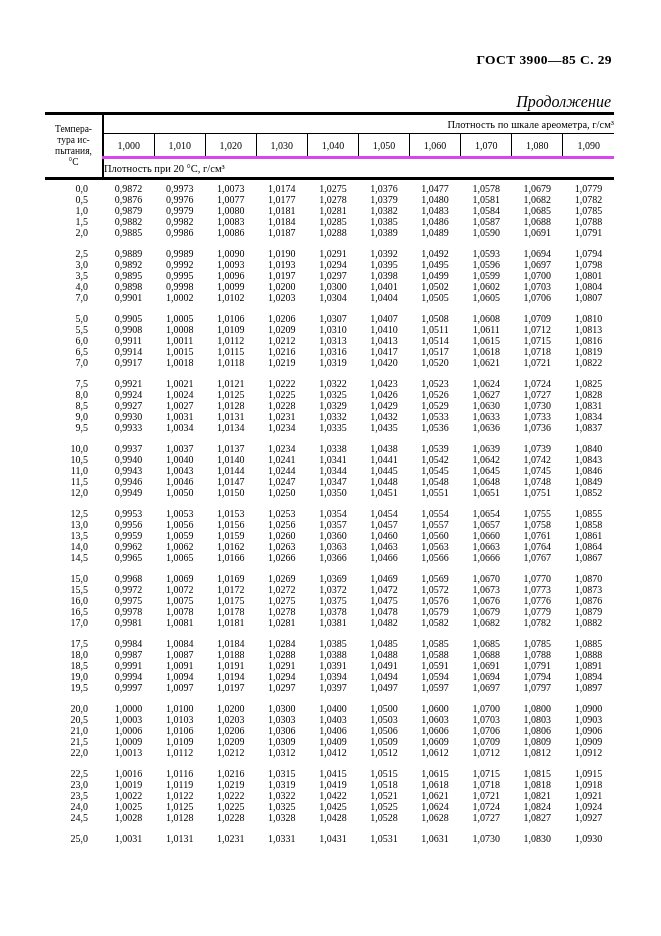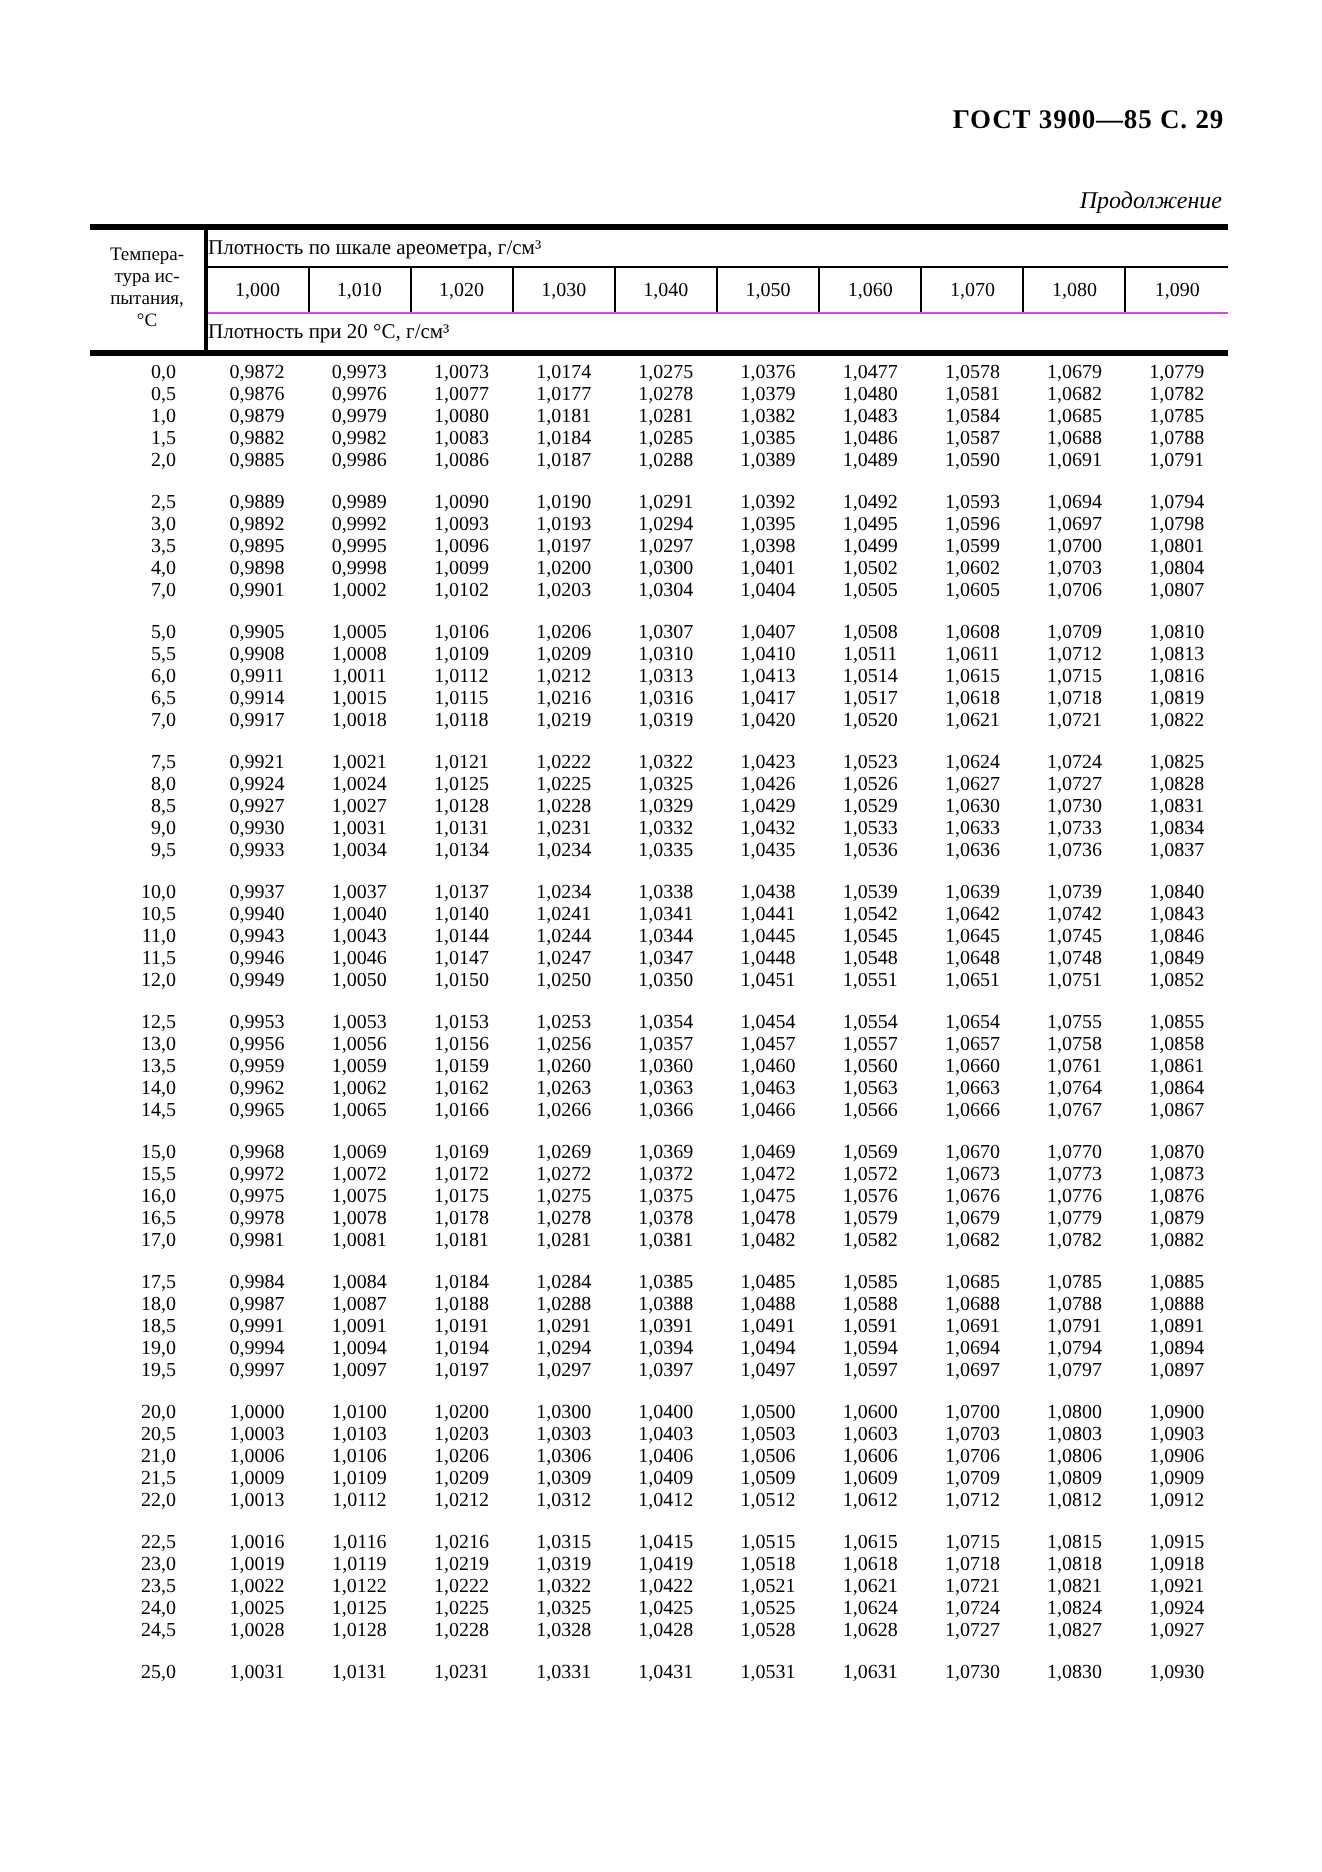--- a/index.html
+++ b/index.html
@@ -12,21 +12,21 @@
   }
   .page{position:absolute;inset:0;background:#fff;}
 
   .gost-header{
     position:absolute;top:52px;right:49px;
     font-weight:bold;font-size:13.5px;letter-spacing:.4px;
     white-space:nowrap;
   }
   .continuation{
     position:absolute;top:93px;right:50px;
-    font-style:italic;font-size:12px;
+    font-style:italic;font-size:16px;
   }
 
   table.density{
     position:absolute;top:112px;left:45px;
     width:569px;
     border-collapse:collapse;
     border-top:3px solid #000;
     table-layout:fixed;
   }
   thead{border-bottom:3px solid #000;}
@@ -36,25 +36,25 @@
     width:55px;
     border-right:2.5px solid #000;
     font-size:9.5px;line-height:11px;
     vertical-align:middle;
     padding:2px 1px;
   }
   th.scale-h{
     border-bottom:1px solid #000;
     font-size:10.5px;
     padding:4px 0 3px;
-    text-align:left;
+    text-align:right;
   }
   tr.col-row th{
     border-right:1px solid #000;
-    border-bottom:1px solid #d946ef;
+    border-bottom:3px solid #d946ef;
     font-size:10px;
     padding:6px 0 5px;
     text-align:center;
   }
   tr.col-row th.last{border-right:none;}
   th.d20-h{
     font-size:10.5px;
     padding:4px 0 3px;
     text-align:left;
   }

